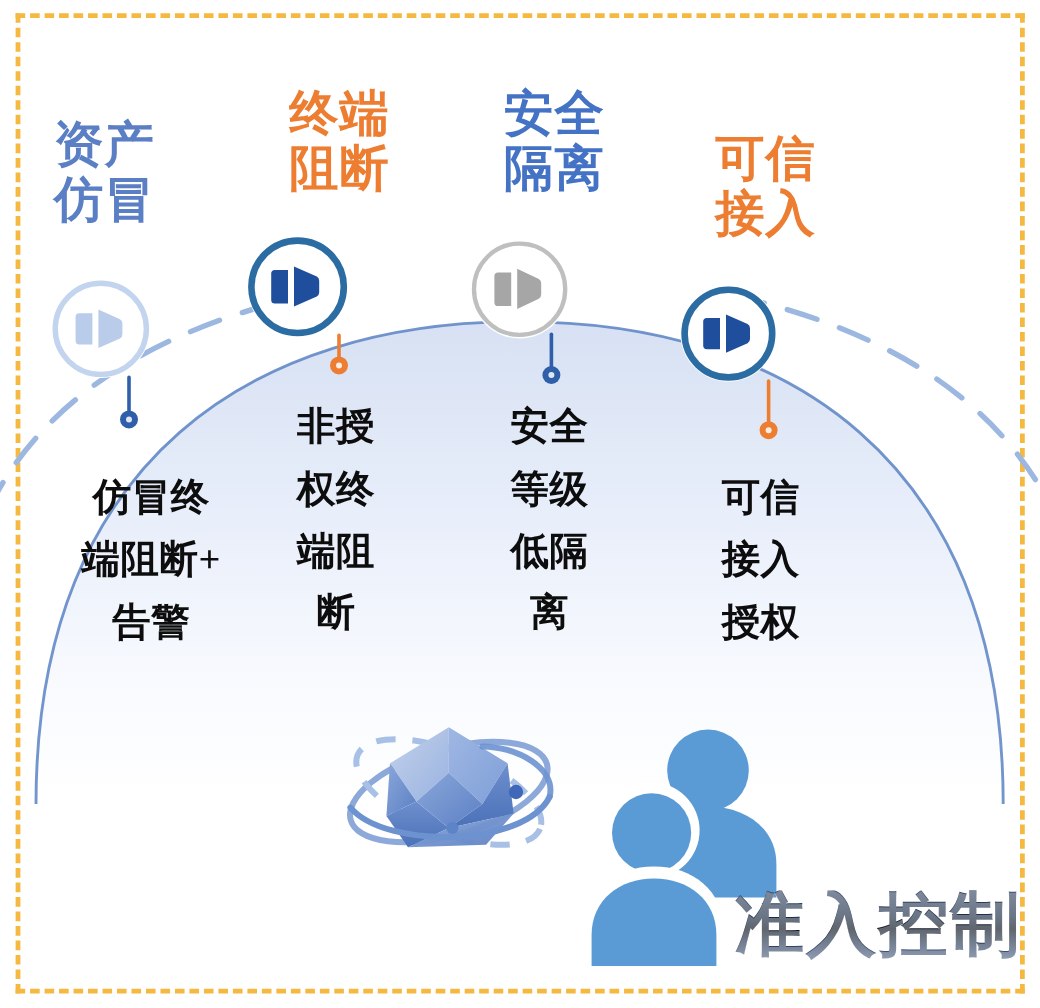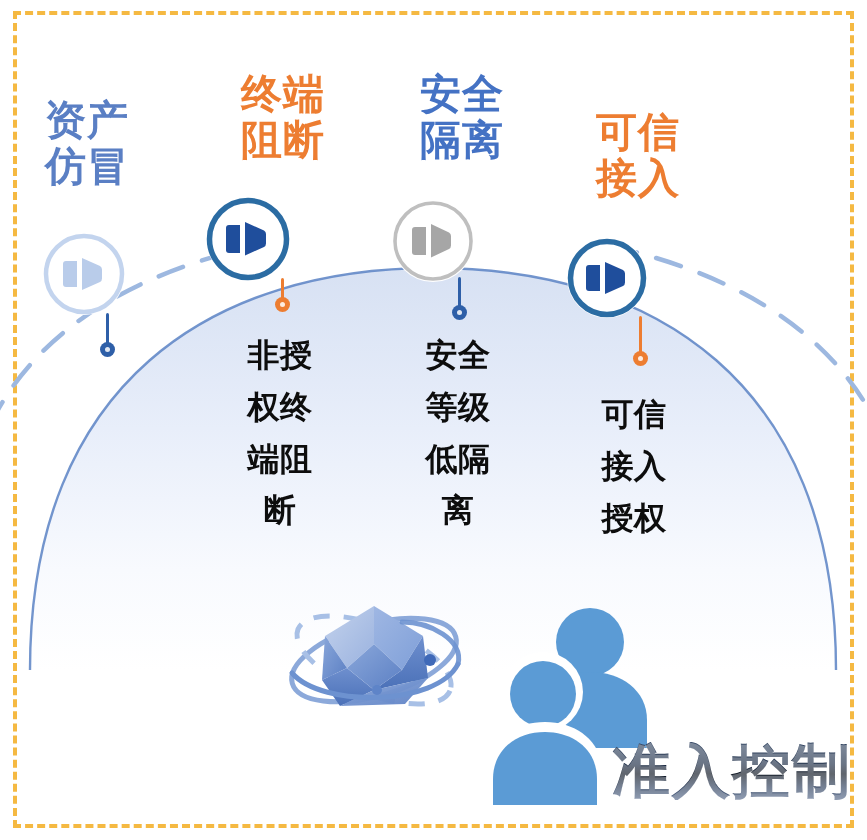--- a/index.html
+++ b/index.html
@@ -11,20 +11,21 @@
     font-family: "Liberation Sans", "DejaVu Sans", sans-serif;
   }
 
   #slide {
     position: relative;
     width: 867px;
     height: 840px;
     background: #ffffff;
     overflow: hidden;
     box-sizing: border-box;
+    font-family: Liberation Serif, serif;
   }
 
   
   #dashed-frame {
     position: absolute;
     left: 13px;
     top: 11px;
     width: 841px;
     height: 817px;
     border: 4px dashed #F5B942;
@@ -225,20 +226,23 @@
       <path d="M22 27 h11 v26 h-11 a3 3 0 0 1 -3 -3 v-20 a3 3 0 0 1 3 -3 z" fill="#1F4E9C"></path>
       <path d="M38 24 l18 8 a4 4 0 0 1 2 3.5 v9 a4 4 0 0 1 -2 3.5 l-18 8 z" fill="#1F4E9C"></path>
     </svg>
   </div>
 
   <div class="connector" style="left:639px; top:316px; height:46px;">
     <div class="stem" style="height:40px; background:#ED7D31;"></div>
     <div class="dot" style="top:35px; background:#ED7D31;"></div>
   </div>
 
+  <div class="dome-text" style="left:36px; top:389px; width:180px;">仿冒终
+端阻断+
+告警</div>
 
   <div class="dome-text" style="left:224px; top:330px; width:112px;">非授
 权终
 端阻
 断</div>
 
   <div class="dome-text" style="left:402px; top:330px; width:112px;">安全
 等级
 低隔
 离</div>

